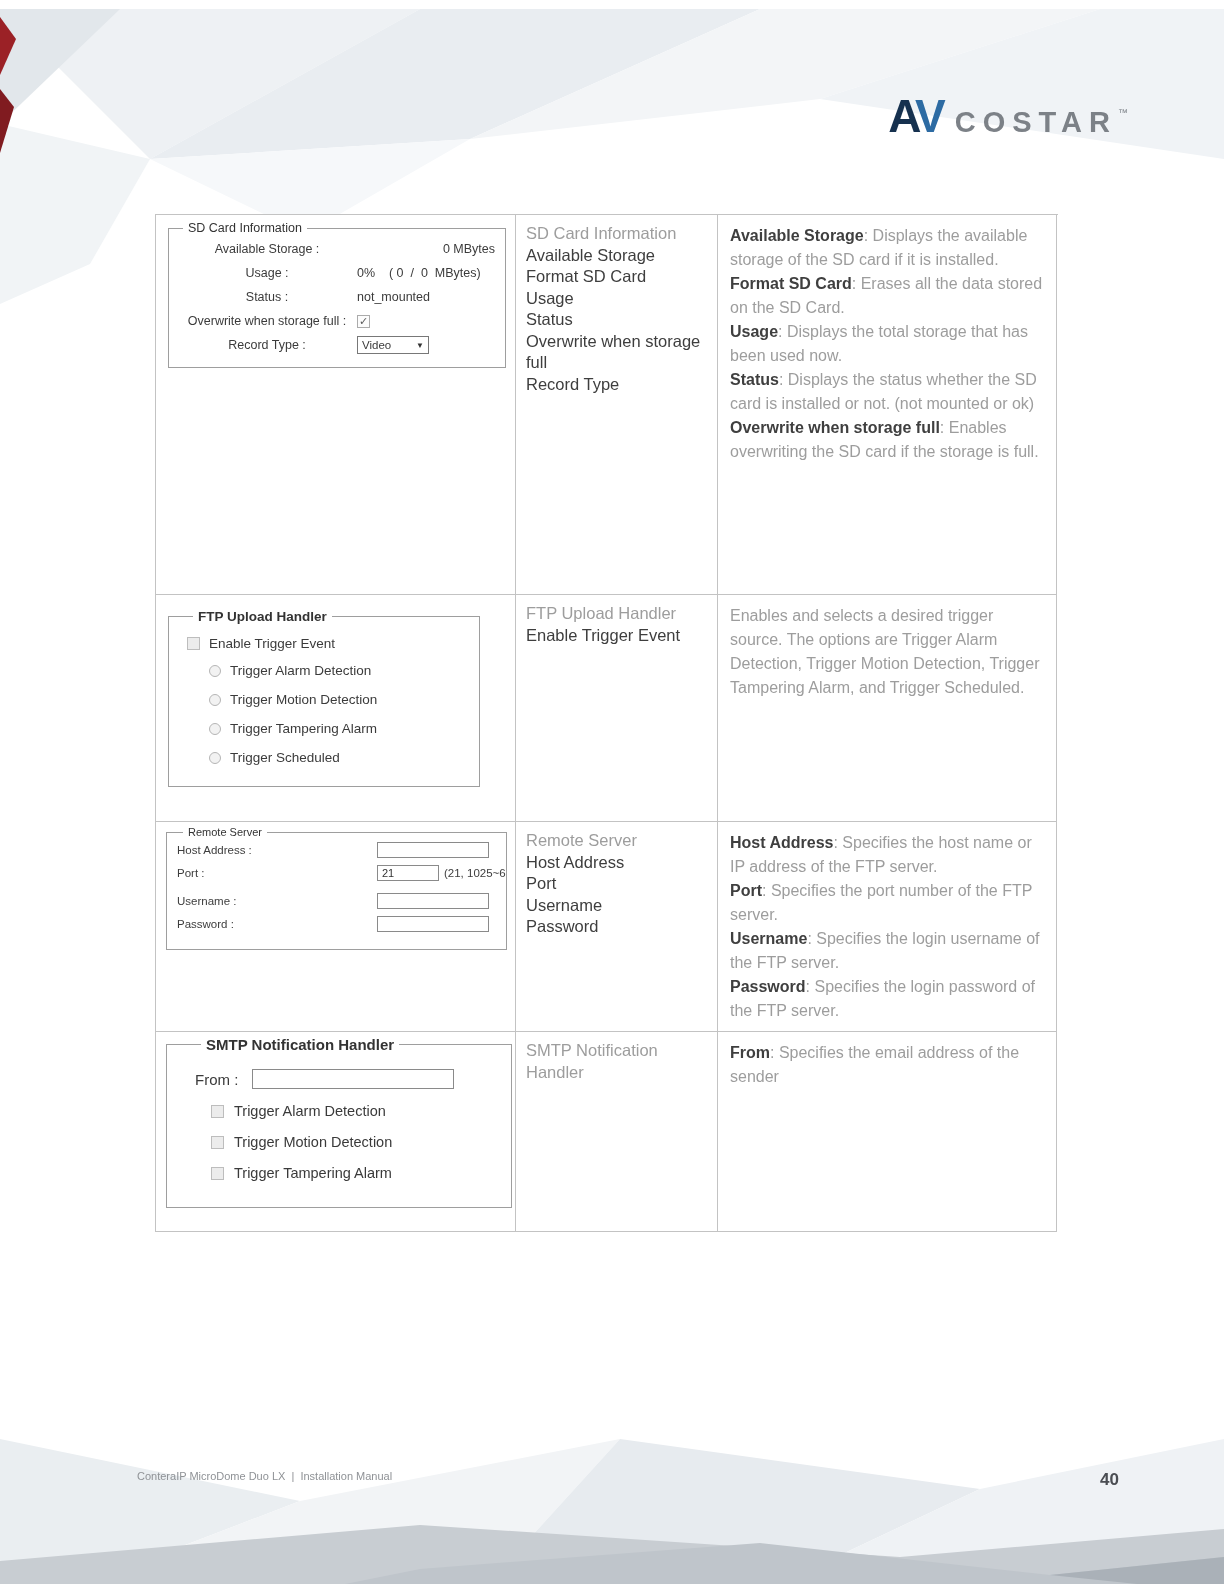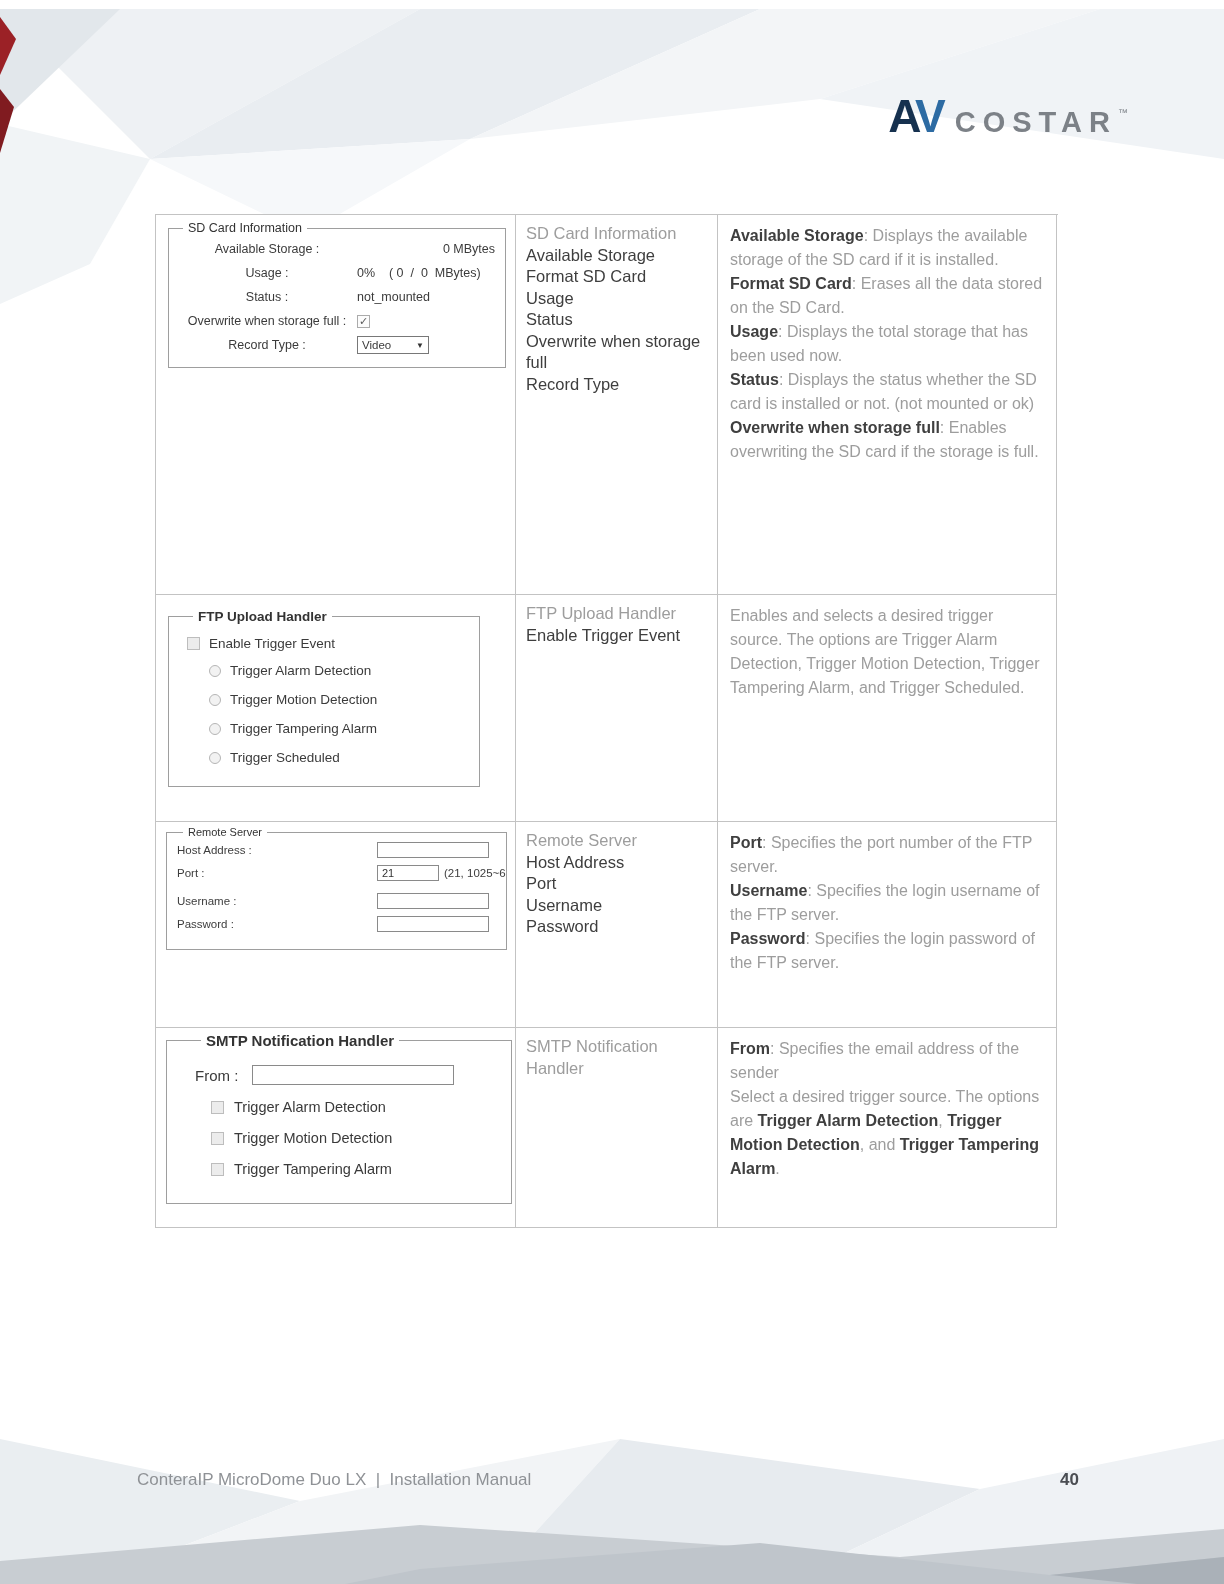--- a/index.html
+++ b/index.html
@@ -91,22 +91,22 @@
 
   
   .smtp-panel { margin:4px 0 0 10px; width:346px; height:172px; font-size:14.5px; color:#3a3a3a;
                 padding:6px 0 0 28px; border-color:#8f8f8f; border-bottom:2px solid #787878; }
   .smtp-panel legend { font-size:15px; font-weight:bold; color:#2e2e2e; }
   .smtp-from { display:flex; align-items:center; gap:14px; margin:10px 0 14px; font-size:15px; }
   .smtp-input { width:202px; height:20px; border:1px solid #8a8a8a; background:#fff; font-family:inherit; }
   .smtp-option { display:flex; align-items:center; gap:10px; margin:0 0 15px 16px; }
 
   
-  .footer-left { position:absolute; left:137px; top:1461px; font-size:17px; color:#8f9296; white-space:pre; z-index:1; }
-  .footer-page { position:absolute; left:1060px; top:1461px; font-size:17px; font-weight:bold; color:#4a4d52; z-index:1; }
+  .footer-left { position:absolute; left:137px; top:1461px; font-size:11px; color:#8f9296; white-space:pre; z-index:1; }
+  .footer-page { position:absolute; left:1100px; top:1461px; font-size:17px; font-weight:bold; color:#4a4d52; z-index:1; }
 </style>
 </head>
 <body>
 
 <div class="page">
 
   <svg class="bg" width="1224" height="1584" viewBox="0 0 1224 1584" aria-hidden="true">
     <polygon points="0,0 420,0 150,150" fill="#eef1f4"></polygon>
     <polygon points="0,0 120,0 0,115" fill="#e2e7eb"></polygon>
     <polygon points="420,0 760,0 470,130 150,150" fill="#e9edf1"></polygon>
@@ -243,20 +243,21 @@
     <div class="cell feat">
       <div class="feat-heading">Remote Server</div>
       <div>
           <div class="feat-item">Host Address</div>
           <div class="feat-item">Port</div>
           <div class="feat-item">Username</div>
           <div class="feat-item">Password</div>
         </div>
     </div>
     <div class="cell desc">
+        <div class="desc-par"><span class="seg-bold">Host Address</span><span class="seg">: Specifies the host name or IP address of the FTP server.</span></div>
         <div class="desc-par"><span class="seg-bold">Port</span><span class="seg">: Specifies the port number of the FTP server.</span></div>
         <div class="desc-par"><span class="seg-bold">Username</span><span class="seg">: Specifies the login username of the FTP server.</span></div>
         <div class="desc-par"><span class="seg-bold">Password</span><span class="seg">: Specifies the login password of the FTP server.</span></div>
       </div>
 
     <div class="cell shot">
       <fieldset class="panel smtp-panel">
         <legend>SMTP Notification Handler</legend>
         <div class="smtp-from">
           <span>From :</span>
@@ -275,21 +276,20 @@
           <span>Trigger Tampering Alarm</span>
         </div>
       </fieldset>
     </div>
     <div class="cell feat">
       <div class="feat-heading">SMTP Notification Handler</div>
       <div></div>
     </div>
     <div class="cell desc">
         <div class="desc-par"><span class="seg-bold">From</span><span class="seg">: Specifies the email address of the sender</span></div>
-        <div class="desc-par"><span class="seg">Select a desired trigger source. The options are </span><span class="seg-bold">Trigger Alarm Detection</span><span class="seg">, </span><span class="seg-bold">Trigger Motion Detection</span><span class="seg">, and </span><span class="seg-bold">Trigger Tampering Alarm</span><span class="seg">.</span></div>
       </div>
 
   </div>
 
   <div class="footer-left">ConteraIP MicroDome Duo LX  |  Installation Manual</div>
   <div class="footer-page">40</div>
 
 </div>
 
 </body></html>

